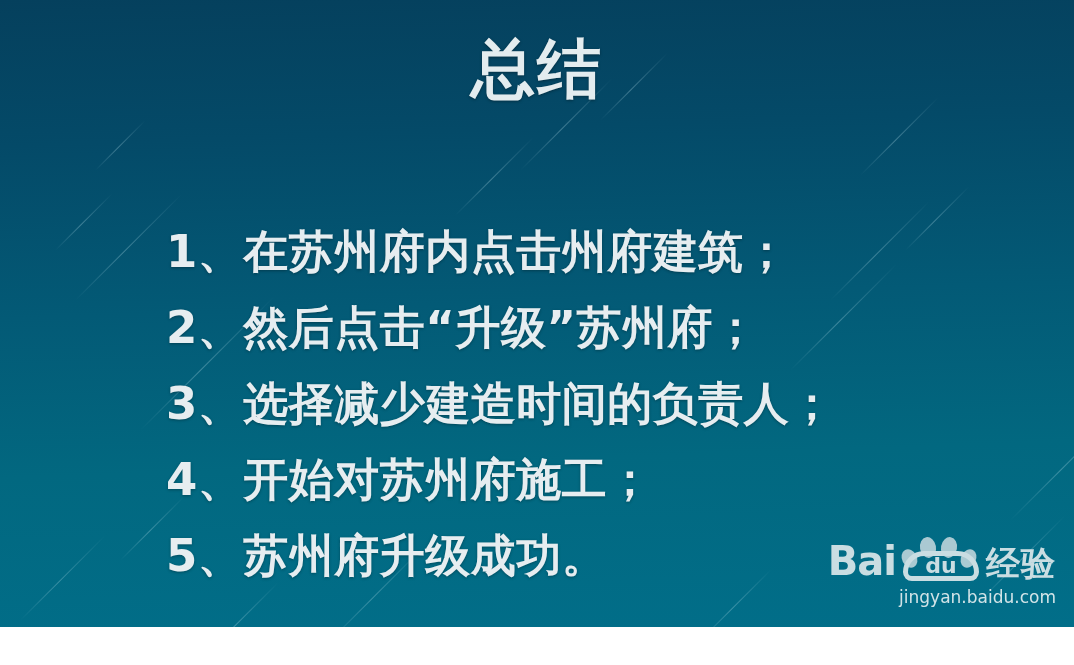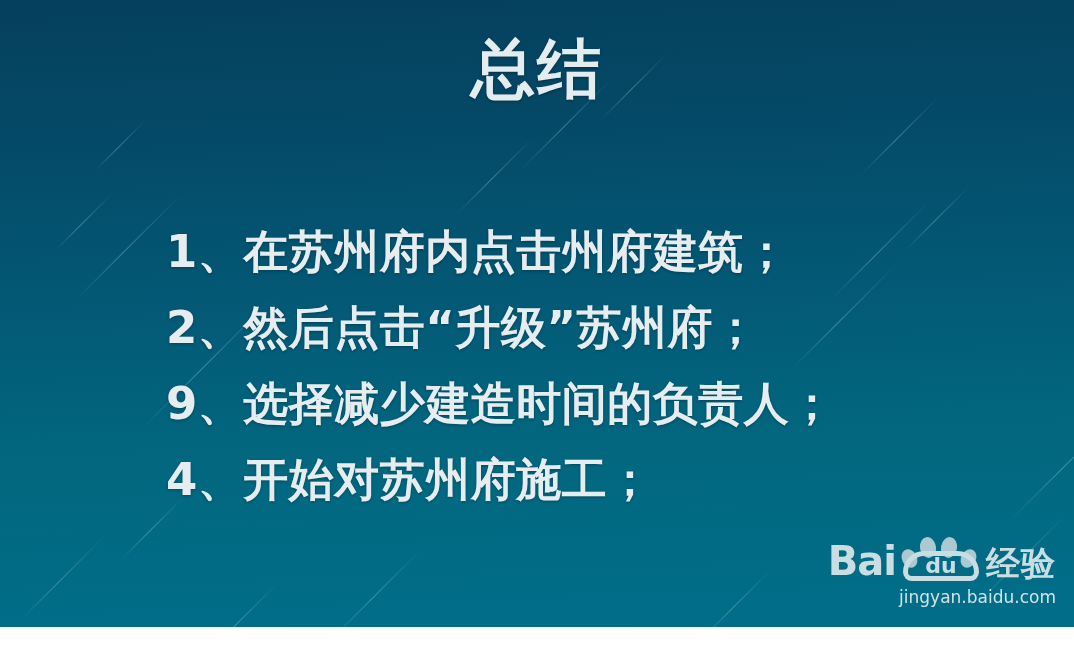--- a/index.html
+++ b/index.html
@@ -149,22 +149,23 @@
       <span class="streak" style="left: 330px; top: 640px; width: 130px;"></span>
       <span class="streak" style="left: 860px; top: 175px; width: 110px;"></span>
       <span class="streak" style="left: 95px; top: 170px; width: 70px;"></span>
     </div>
 
   <div id="title">总结</div>
 
   <ul id="steps">
     <li>1、在苏州府内点击州府建筑；</li>
     <li>2、然后点击“升级”苏州府；</li>
-    <li>9、选择减少建造时间的负责人；</li>
+    <li>3、选择减少建造时间的负责人；</li>
     <li>4、开始对苏州府施工；</li>
+    <li>5、苏州府升级成功。</li>
   </ul>
 
   <div id="watermark">
     <div id="wm-logo">
       <span id="wm-bai">Bai</span>
       <span id="wm-paw">
         <span class="toe" style="left:2px;  top:14px; width:15px; height:19px; transform:rotate(-28deg);"></span>
         <span class="toe" style="left:20px; top:2px;  width:16px; height:21px; transform:rotate(-10deg);"></span>
         <span class="toe" style="left:41px; top:2px;  width:16px; height:21px; transform:rotate(10deg);"></span>
         <span class="toe" style="left:61px; top:14px; width:15px; height:19px; transform:rotate(28deg);"></span>

